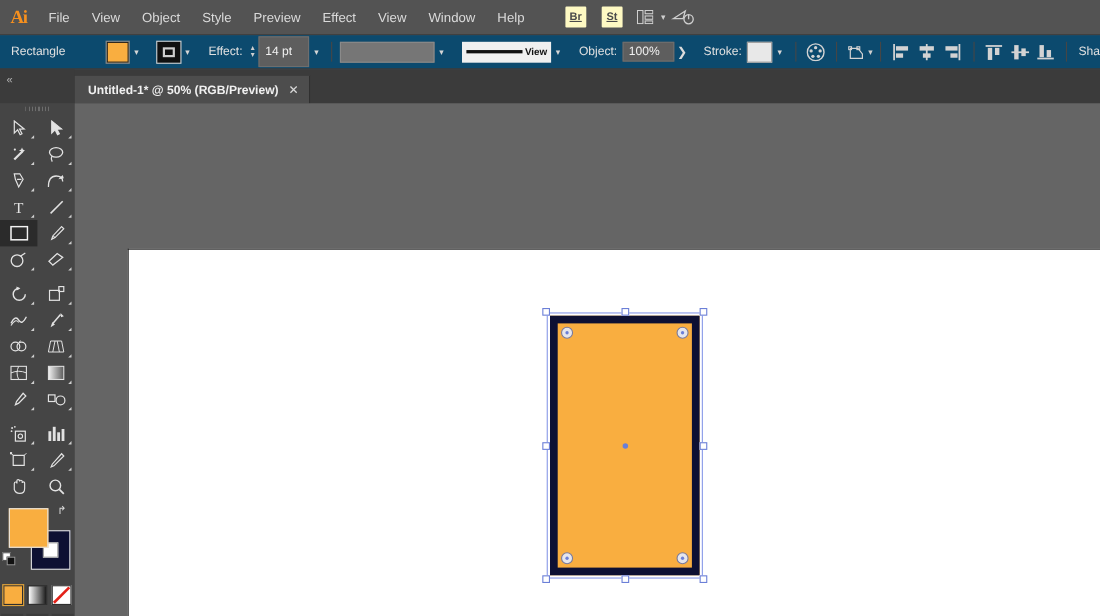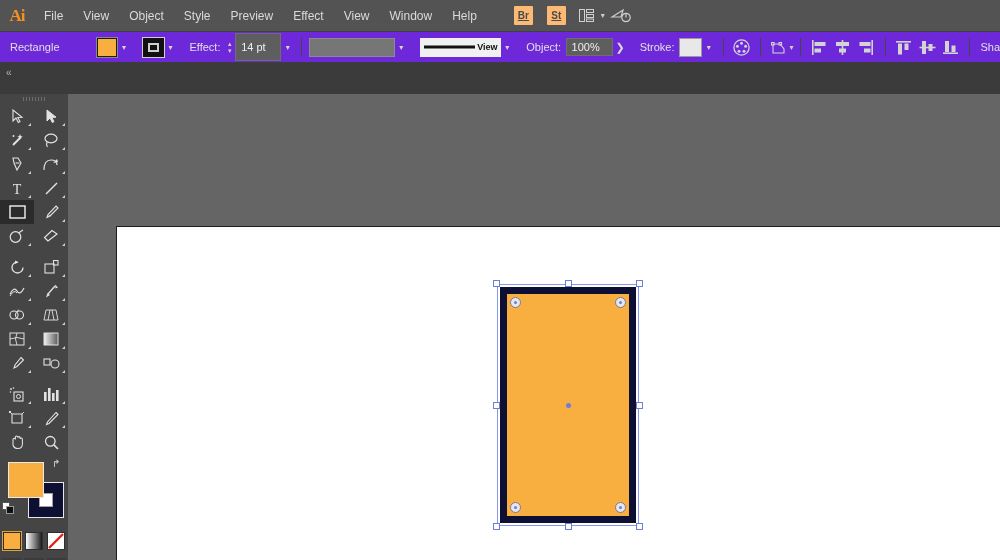--- a/index.html
+++ b/index.html
@@ -27,36 +27,36 @@
     color: #f7901e; font-weight: bold; font-size: 17px;
     font-family: "Liberation Serif", serif;
     letter-spacing: -1px;
   }
   .menu-item {
     padding: 0 10px; height: 32px; line-height: 32px;
     font-size: 12px; color: #dadada; white-space: nowrap;
   }
   .mb-right { display: flex; align-items: center; margin-left: 22px; gap: 4px; }
   .app-badge {
-    width: 19px; height: 19px; background: #fdba74; color: #4a4a4a;
+    width: 19px; height: 19px; background: #fef9c3; color: #4a4a4a;
     font-size: 10px; font-weight: bold; display: flex;
     align-items: center; justify-content: center; border-radius: 1px;
     margin: 0 5px;
     text-decoration: underline;
   }
   .mb-icon {
     width: 24px; height: 24px; display: flex; align-items: center;
     justify-content: center; color: #cfcfcf;
   }
   .chev { font-size: 8px; color: #cfcfcf; margin-left: -2px; }
 
   
   .controlbar {
     position: absolute; left: 0; top: 32px; width: 1000px; height: 31px;
-    background: #6d28d9;
+    background: #0c4a6e;
     display: flex; align-items: center;
     border-bottom: 1px solid #3c3c3c;
     padding-left: 10px;
   }
   .cb-label { font-size: 11px; color: #e0e0e0; white-space: nowrap; }
   .cb-gap { width: 14px; }
   .cb-sep { width: 1px; height: 18px; background: #464646; margin: 0 7px; }
 
   .swatch-box {
     width: 23px; height: 19px; border: 1px solid #1b1b1b;
@@ -384,20 +384,24 @@
         <rect x="9.5" y="5.5" width="4" height="6.5" fill="#d3d3d3"></rect>
       </svg>
     </div>
 
     <div class="cb-sep"></div>
     <div class="share-txt">Sha</div>
   </div>
 
   <div class="tabbar">
     <div class="tab-collapse">«</div>
+    <div class="doctab">
+      <span>Untitled-1* @ 50% (RGB/Preview)</span>
+      <span class="tab-close">✕</span>
+    </div>
   </div>
 
   <div class="toolbar">
     <div class="tb-grip"></div>
     <div class="tools">
 
       <div class="tool">
         <svg width="13" height="15" viewBox="0 0 13 15">
             <path d="M2 1 L2 12 L5 9 L7.3 13.5 L9 12.6 L6.8 8.4 L11 8.2 Z" fill="none" stroke="#e2e2e2" stroke-width="1.1"></path>
           </svg>

